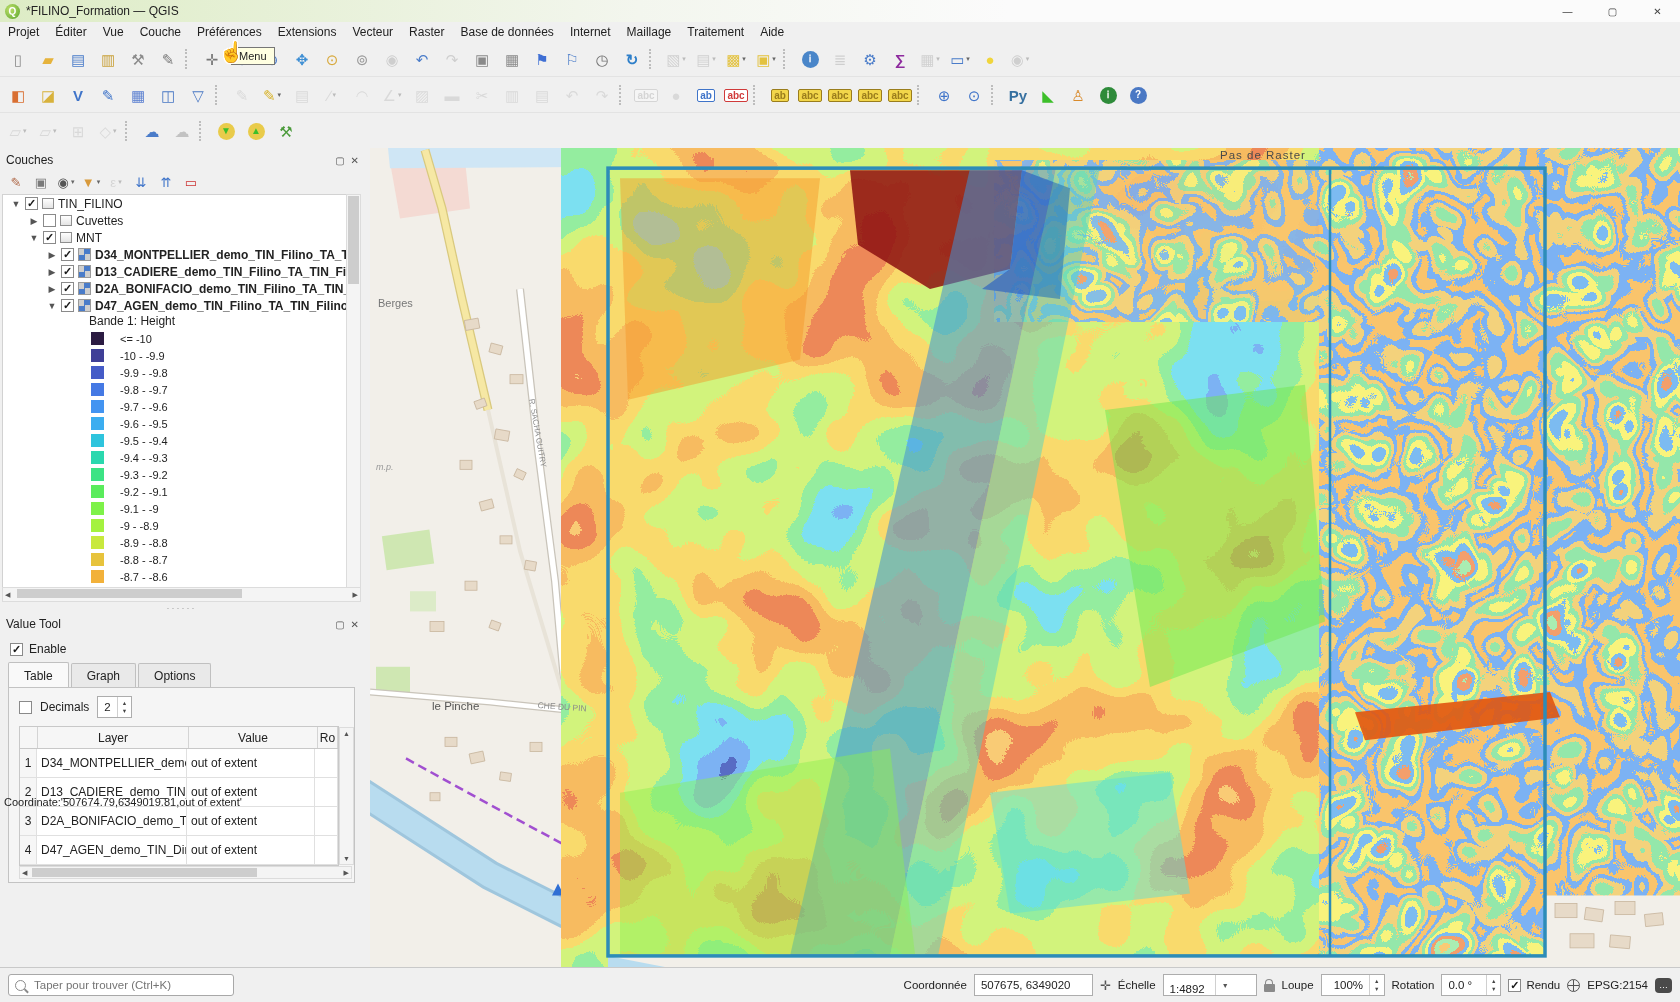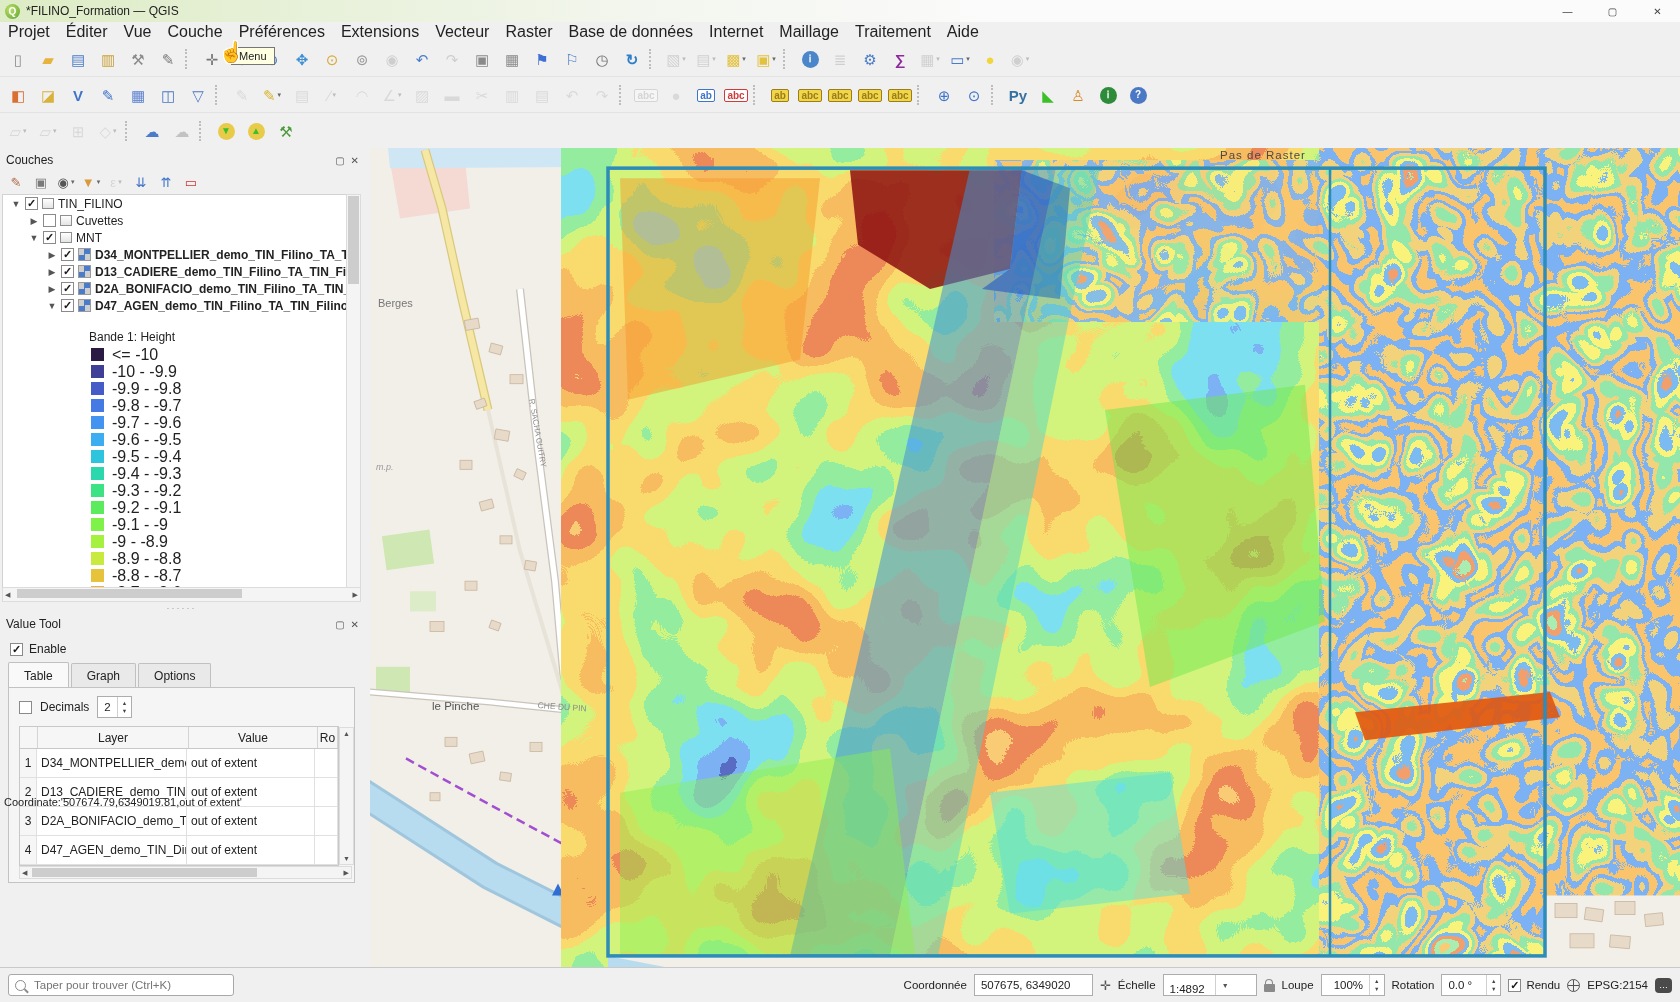--- a/index.html
+++ b/index.html
@@ -10,21 +10,21 @@
     background:linear-gradient(90deg,#ddecc5,#f3f6ee 38%,#fbfbfb 60%);
     display:flex;align-items:center;font-size:12px;}
   .qgis-logo{width:15px;height:15px;border-radius:50%;margin:0 6px 0 5px;
     background:radial-gradient(circle at 35% 35%,#bfe06a,#57a32b);
     color:#fff;font-size:10px;font-weight:bold;display:flex;align-items:center;justify-content:center;}
   .win-btns{margin-left:auto;display:flex;height:100%;}
   .win-btn{width:45px;height:100%;display:flex;align-items:center;justify-content:center;
     font-size:10px;color:#444;}
   
   .menubar{position:absolute;left:0;top:22px;right:0;height:20px;display:flex;
-    align-items:center;font-size:16px;background:#f0f0f0;}
+    align-items:center;font-size:12px;background:#f0f0f0;}
   .menu-item{padding:2px 8px;white-space:nowrap;}
   
   .tb{position:absolute;left:0;right:0;display:flex;align-items:center;padding-left:3px;background:#f0f0f0;}
   .tb1{top:42px;height:34px;} .tb2{top:76px;height:36px;border-top:1px solid #e3e3e3;}
   .tb3{top:112px;height:36px;border-top:1px solid #e3e3e3;border-bottom:1px solid #d8d8d8;}
   .tbtn{height:26px;min-width:26px;display:flex;align-items:center;justify-content:center;
     border-radius:2px;margin:0 1px;padding:0 1px;}
   .tbtn.dis{opacity:.38;}
   .glyph{font-size:15px;line-height:1;display:flex;align-items:center;justify-content:center;}
   .badge{width:17px;height:17px;border-radius:50%;font-size:10px;font-weight:bold;}
@@ -45,23 +45,23 @@
   .ptool .glyph{font-size:13px;}
   .tree-box{position:absolute;left:2px;right:2px;top:46px;bottom:16px;background:#fff;
     border:1px solid #d2d2d2;overflow:hidden;}
   .trow{display:flex;align-items:center;height:17px;font-size:12px;white-space:nowrap;gap:4px;}
   .exp{width:10px;font-size:9px;color:#555;text-align:center;flex:0 0 10px;}
   .cb{width:13px;height:13px;border:1px solid #8a8a8a;background:#fff;flex:0 0 13px;
     display:inline-flex;align-items:center;justify-content:center;font-size:11px;font-weight:bold;color:#1a1a1a;box-sizing:border-box;}
   .grp{width:12px;height:11px;border:1px solid #8f8f8f;background:linear-gradient(#ffffff,#e4e4e4);flex:0 0 12px;box-sizing:border-box;}
   .ric{width:13px;height:13px;flex:0 0 13px;border:1px solid #9a9a9a;box-sizing:border-box;
     background:conic-gradient(#4a7cc9 0 25%,#cfcfcf 0 50%,#4a7cc9 0 75%,#cfcfcf 0);}
-  .lrow{display:flex;align-items:center;height:17px;font-size:16px;gap:8px;padding-left:88px;}
+  .lrow{display:flex;align-items:center;height:17px;font-size:11px;gap:16px;padding-left:88px;}
   .sw{width:13px;height:13px;flex:0 0 13px;}
-  .legend-title{height:16px;font-size:12px;padding-left:86px;margin-top:16px;}
+  .legend-title{height:16px;font-size:12px;padding-left:86px;}
   
   .vsb{position:absolute;top:46px;right:2px;bottom:16px;width:13px;background:#f4f4f4;border:1px solid #dcdcdc;}
   .vsb .thumb{position:absolute;top:1px;left:1px;right:1px;height:88px;background:#cdcdcd;}
   .hsb{position:absolute;left:2px;right:2px;bottom:2px;height:13px;background:#f4f4f4;border:1px solid #dcdcdc;
     display:flex;align-items:center;justify-content:space-between;font-size:7px;color:#555;padding:0 2px;}
   .hsb .thumb{position:absolute;left:14px;top:1px;height:9px;width:225px;background:#cdcdcd;}
   .splitter{position:absolute;left:0;width:363px;top:604px;height:8px;display:flex;
     align-items:center;justify-content:center;color:#9a9a9a;font-size:9px;letter-spacing:2px;}
   
   .enable-row{display:flex;align-items:center;gap:6px;font-size:12px;padding:8px 0 0 10px;}

